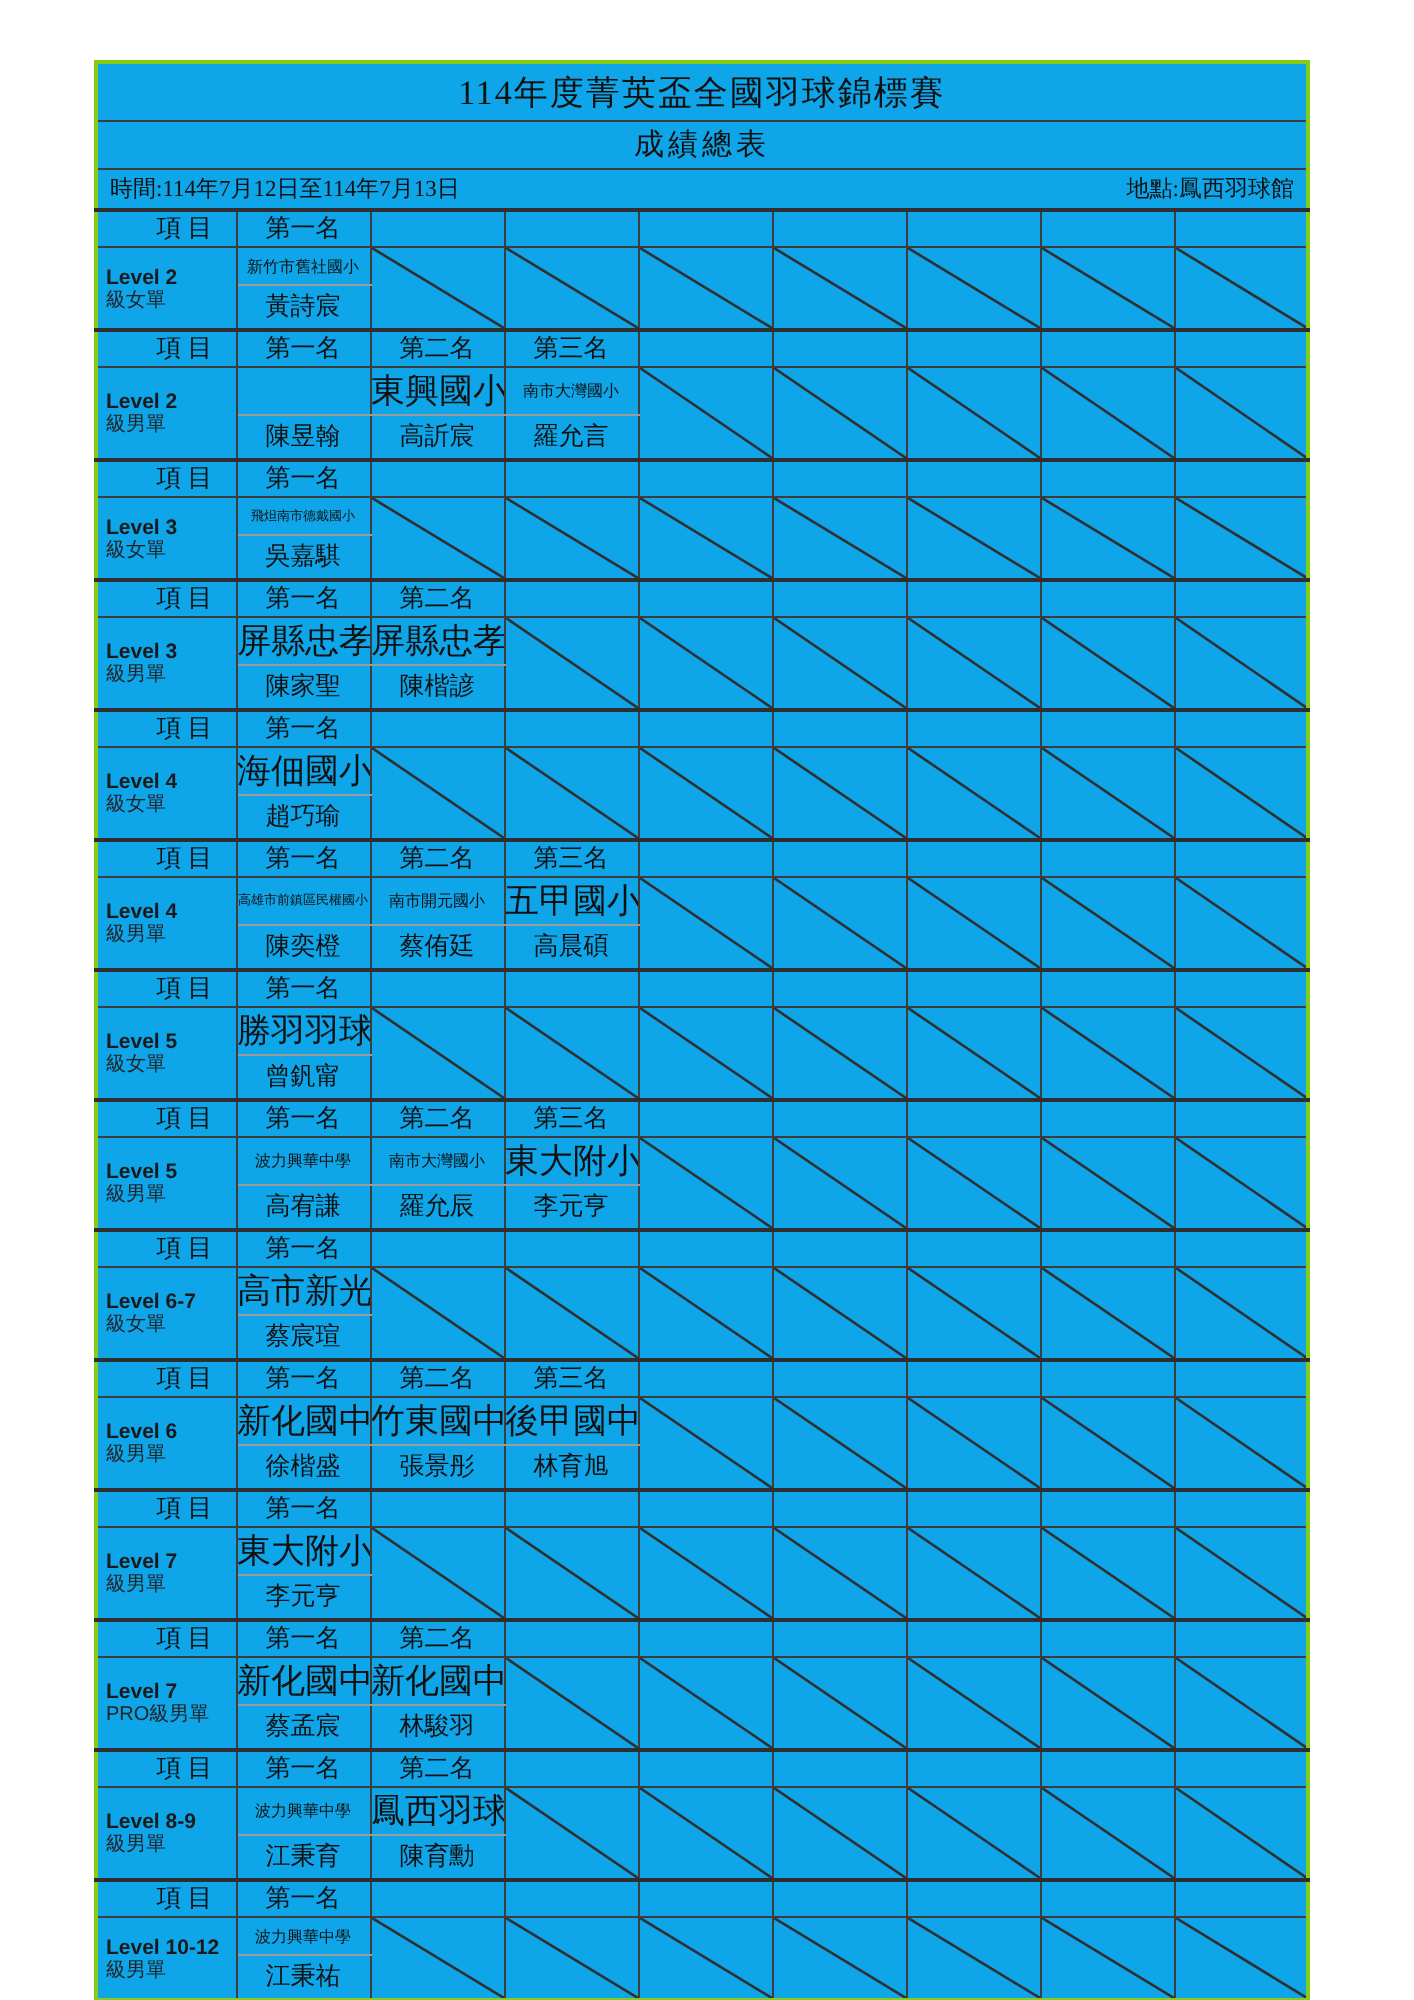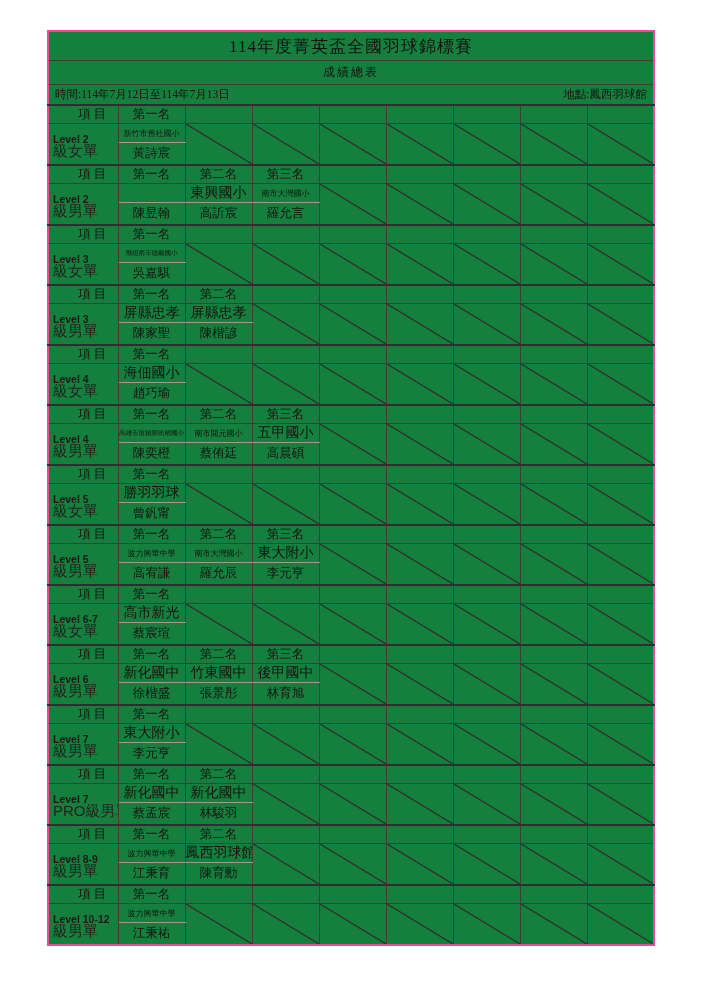--- a/index.html
+++ b/index.html
@@ -2,43 +2,43 @@
 <html><head>
 <meta charset="utf-8">
 <style>
   html,body{margin:0;padding:0;}
   body{
     width:707px;height:1000px;background:#ffffff;position:relative;
     font-family:"Liberation Serif","DejaVu Serif",serif;color:#111;
   }
   .page{position:absolute;left:47px;top:30px;}
   table.results{
-    border-collapse:collapse;table-layout:fixed;width:608px;background:#15803d;
-    border:2px solid #ec4899;
+    border-collapse:collapse;table-layout:fixed;width:608px;background:#0ea5e9;
+    border:2px solid #84cc16;
   }
   td{
     border:1px solid #3d3d3d;padding:0;text-align:center;vertical-align:middle;
     overflow:hidden;white-space:nowrap;
   }
   .title-row td{height:28px;font-size:17px;letter-spacing:1px;}
-  .subtitle-row td{height:23px;font-size:12px;letter-spacing:2px;}
+  .subtitle-row td{height:23px;font-size:15px;letter-spacing:2px;}
   .time-row td{height:19px;}
   .time-row .tp{display:flex;justify-content:space-between;align-items:flex-start;
     padding:0 6px;font-size:11.5px;}
   .item-row td{height:16px;font-size:12.5px;border-top-width:2px;border-top-color:#2e2e2e;}
   .item-cell{letter-spacing:3px;padding-left:21px;}
   .school-row td{height:18px;}
   .player-row td{height:21px;font-size:12.5px;}
   .level-cell{
     text-align:left;padding:1px 2px 1px 4px;
     font-family:"Liberation Sans","DejaVu Sans",sans-serif;
   }
   .level-line{font-size:10.5px;font-weight:bold;line-height:12px;color:#1a1a1a;}
-  .category-line{font-size:15px;line-height:11px;color:#222;}
-  .school-cell{border-bottom:1px solid #9b9b9b;font-size:14px;}
+  .category-line{font-size:10px;line-height:11px;color:#222;}
+  .school-cell{border-bottom:1px solid #9b9b9b;font-size:17px;}
   .school-sm{font-size:8px;}
   .school-xs{font-size:6.5px;}
   .diag-cell{position:relative;padding:0;}
   .diag-cell svg{position:absolute;left:0;top:0;width:100%;height:100%;display:block;}
 </style>
 </head>
 <body>
 
 <div class="page">
   <table class="results">

